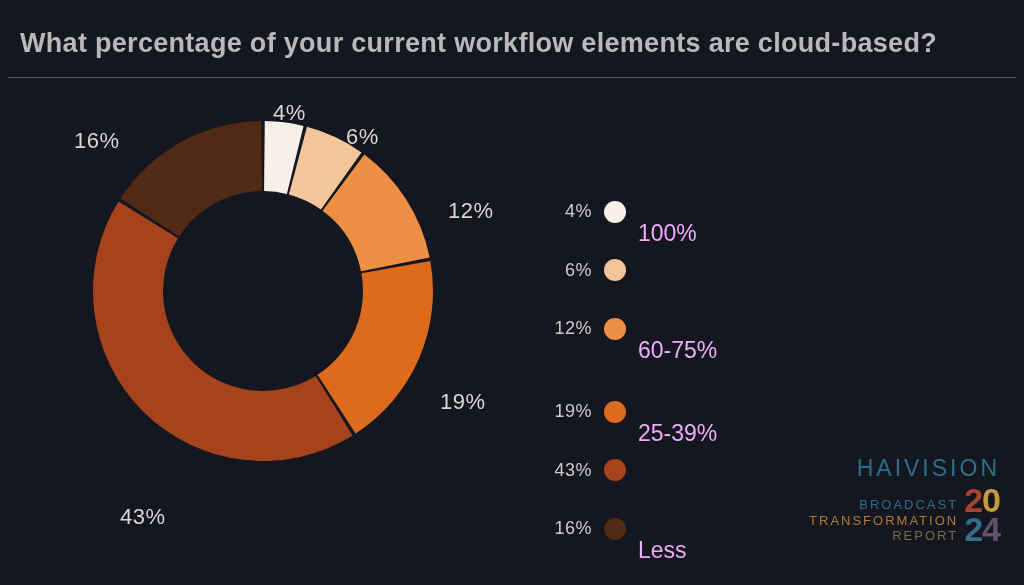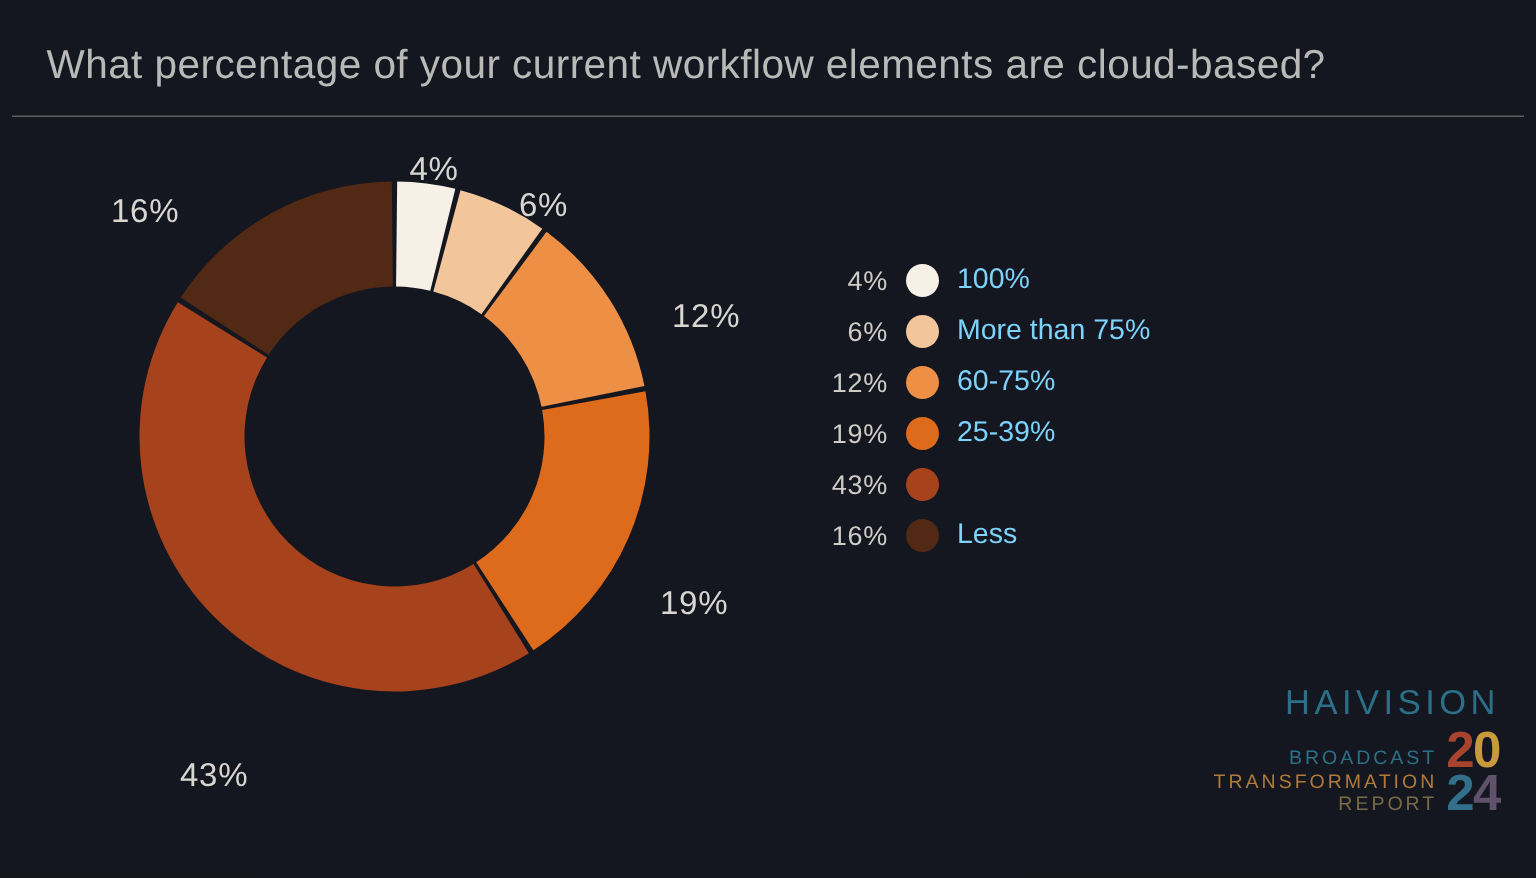--- a/index.html
+++ b/index.html
@@ -7,23 +7,23 @@
     width: 1024px;
     height: 585px;
     background: #14171f;
     font-family: "Helvetica Neue", Helvetica, Arial, sans-serif;
     color: #c9c8c7;
     overflow: hidden;
     position: relative;
   }
   .title {
     font-size: 27px;
-    font-weight: 400;
+    font-weight: 700;
     color: #b9b9b8;
-    padding: 28px 0 18px 31px;
+    padding: 28px 0 18px 20px;
     letter-spacing: 0.3px;
   }
   .rule {
     border: none;
     border-top: 1px solid #5a5d63;
     margin: 0 8px;
   }
   .content {
     position: relative;
     width: 100%;
@@ -65,23 +65,24 @@
     color: #cfccc8;
     letter-spacing: 0.5px;
   }
   .legend-swatch {
     width: 22px;
     height: 22px;
     border-radius: 50%;
     flex: 0 0 22px;
   }
   .legend-label {
-    font-size: 19px;
-    color: #7dd3fc;
+    font-size: 23px;
+    color: #f0abfc;
     font-weight: 400;
+    margin-top: 44px;
   }
   .branding {
     position: absolute;
     right: 24px;
     bottom: 14px;
     text-align: right;
     line-height: 1.05;
   }
   .brand-main {
     font-size: 23px;
@@ -148,21 +149,20 @@
 
   <div class="legend" id="legend">
       <div class="legend-row">
         <div class="legend-pct">4%</div>
         <div class="legend-swatch" style="background: rgb(246, 240, 230);"></div>
         <div class="legend-label">100%</div>
       </div>
       <div class="legend-row">
         <div class="legend-pct">6%</div>
         <div class="legend-swatch" style="background: rgb(243, 197, 154);"></div>
-        <div class="legend-label">More than 75%</div>
       </div>
       <div class="legend-row">
         <div class="legend-pct">12%</div>
         <div class="legend-swatch" style="background: rgb(237, 144, 69);"></div>
         <div class="legend-label">60-75%</div>
       </div>
       <div class="legend-row">
         <div class="legend-pct">19%</div>
         <div class="legend-swatch" style="background: rgb(222, 106, 28);"></div>
         <div class="legend-label">25-39%</div>

